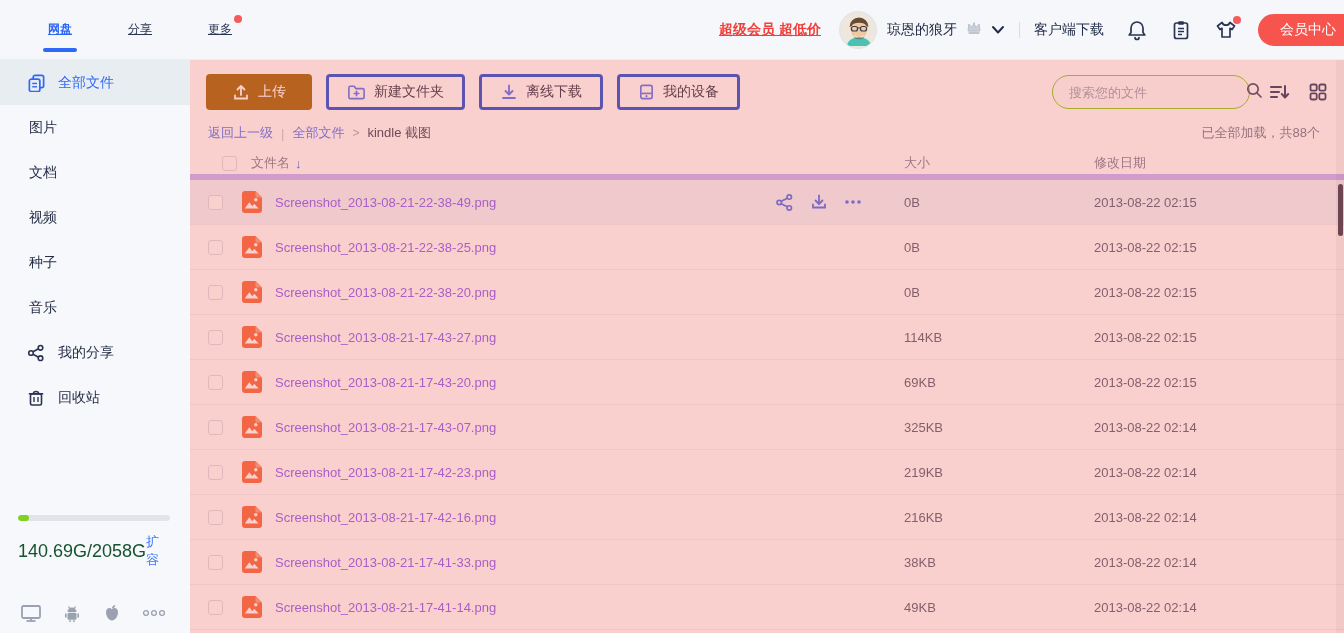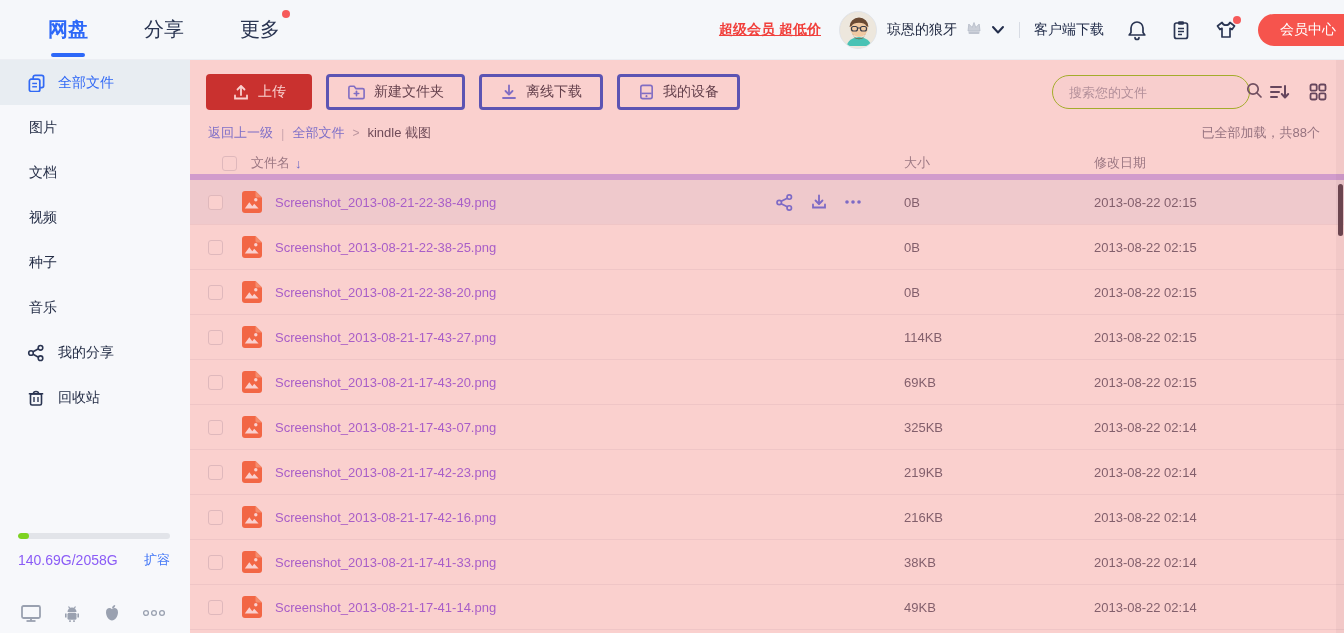--- a/index.html
+++ b/index.html
@@ -5,21 +5,21 @@
   * { margin:0; padding:0; box-sizing:border-box; }
   html,body { width:1344px; height:633px; overflow:hidden; }
   body { font-family:"Liberation Sans","DejaVu Sans",sans-serif; background:#fff; position:relative; color:#1F2A44; }
 
   
   .header { position:absolute; top:0; left:0; width:1344px; height:60px; background:#F5F7FA;
             display:flex; align-items:center; border-bottom:1px solid #ECEEF3; z-index:30; }
   .logo-wrap { display:flex; align-items:center; margin-left:18px; }
   .brand { font-size:22px; font-weight:bold; color:#121A33; margin-left:10px; letter-spacing:1px; }
   .tabs { display:flex; margin-left:48px; gap:56px; }
-  .tab { font-size:20px; color:#2A3552; cursor:pointer; position:relative; padding:4px 0; }
+  .tab { font-size:12px; color:#2A3552; cursor:pointer; position:relative; padding:4px 0;text-decoration:underline; }
   .tab.active { color:#2D68F8; font-weight:bold; }
   .tab.active::after { content:""; position:absolute; left:50%; transform:translateX(-50%);
             bottom:-10px; width:34px; height:4px; border-radius:2px; background:#2D68F8; }
   .tab .dot { position:absolute; top:-2px; right:-10px; width:8px; height:8px; border-radius:50%; background:#F65A5A; }
   .hright { margin-left:auto; display:flex; align-items:center; }
   .promo { color:#F1403C; font-size:14px; text-decoration:underline; font-weight:bold; margin-right:18px; white-space:nowrap; }
   .avatar { width:38px; height:38px; border-radius:50%; overflow:hidden; background:#E9E2D8; border:1px solid #E2E5EA; flex:0 0 auto; }
   .uname { font-size:14px; color:#1F2840; margin:0 6px 0 10px; white-space:nowrap; }
   .vdivider { width:1px; height:16px; background:#D8DCE4; margin:0 14px; }
   .clientdl { font-size:14px; color:#242F4C; white-space:nowrap; }
@@ -31,32 +31,32 @@
   
   .sidebar { position:absolute; top:60px; left:0; width:190px; bottom:0; background:#F7F8FB; z-index:20; }
   .side-item { height:45px; display:flex; align-items:center; font-size:14px; color:#252E47; cursor:pointer; padding-left:26px; }
   .side-item .sicon { width:20px; height:20px; margin-right:12px; display:flex; align-items:center; justify-content:center; }
   .side-item.sub { padding-left:29px; }
   .side-item.active { background:#E8EDF2; color:#3169F5; }
   .storage { position:absolute; left:18px; right:20px; bottom:64px; }
   .bar { height:6px; border-radius:3px; background:#E2E4E9; position:relative; overflow:hidden; }
   .bar-fill { position:absolute; left:0; top:0; bottom:0; width:8%; border-radius:3px; background:#7ED321; }
   .quota-row { display:flex; align-items:center; justify-content:space-between; margin-top:12px; }
-  .quota { font-size:14px; color:#8b5cf6; }
+  .quota { font-size:18px; color:#14532d; }
   .expand { font-size:13px; color:#3F74F6; cursor:pointer; }
   .devices { position:absolute; left:20px; right:24px; bottom:10px; display:flex; justify-content:space-between; align-items:center; }
   .devices .dicon { cursor:pointer; display:flex; align-items:center; }
 
   
   .content { position:absolute; top:60px; left:190px; right:0; bottom:0; background:#fff; }
   .overlay { position:absolute; top:60px; left:190px; right:0; bottom:0; background:rgba(240,98,94,0.30); z-index:40; pointer-events:none; }
 
   .toolbar { display:flex; align-items:center; padding:14px 16px 0 16px; }
   .btn { height:36px; border-radius:4px; font-size:14px; display:inline-flex; align-items:center; cursor:pointer; }
-  .btn-primary { background:#b91c1c; color:#fff; border:none; padding:12px 26px; }
+  .btn-primary { background:#a16207; color:#fff; border:none; padding:12px 26px; }
   .btn-primary .bicon { margin-right:8px; display:flex; }
   .btn-outline { background:#fff; border:3px solid #1d4ed8; color:#2A3246; padding:0 18px; margin-left:14px; }
   .btn-outline .bicon { margin-right:8px; display:flex; }
   .tright { margin-left:auto; display:flex; align-items:center; }
   .search { width:198px; height:34px; border-radius:17px; background:#FDFDFE; border:1px solid #84cc16;
             display:flex; align-items:center; padding:0 12px 0 16px; }
   .search input { border:none; outline:none; background:transparent; font-size:13px; color:#3A4258; flex:1;
             font-family:"Liberation Sans","DejaVu Sans",sans-serif; }
   .search input::placeholder { color:#9AA3B5; }
   .viewicon { margin-left:18px; cursor:pointer; display:flex; align-items:center; }

